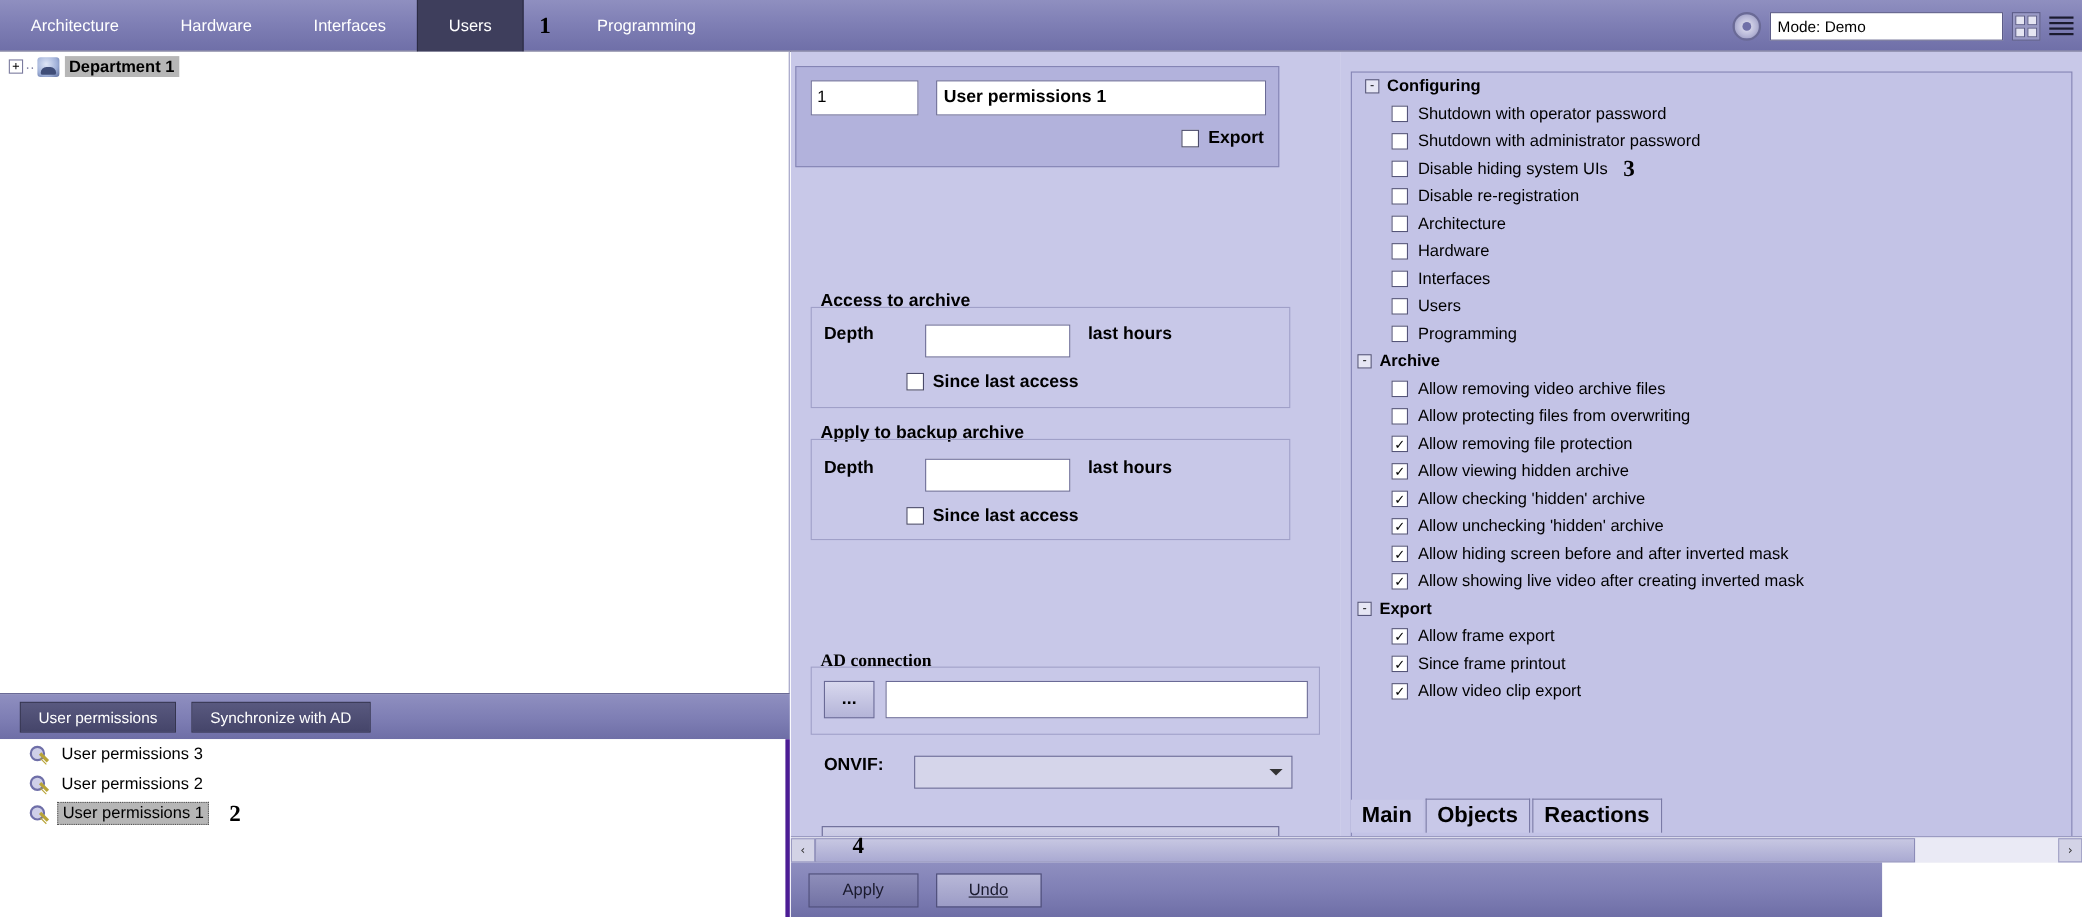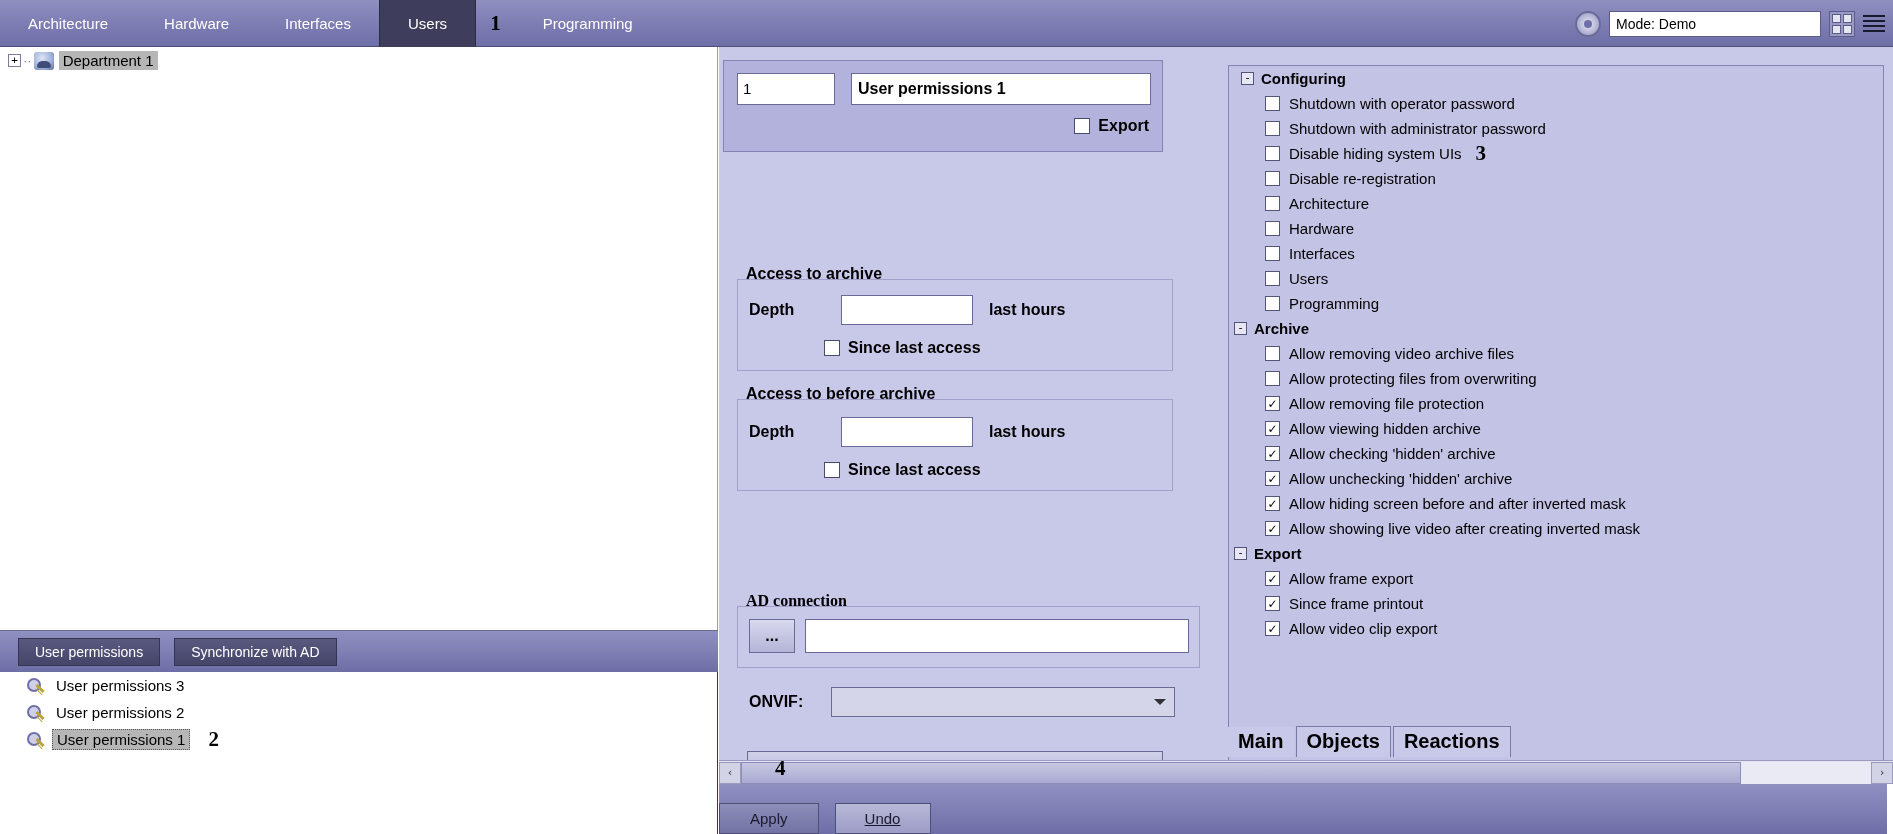--- a/index.html
+++ b/index.html
@@ -95,41 +95,41 @@
     width: 20px; height: 18px; margin-right: 5px;
     background: radial-gradient(circle at 40% 35%, #dfe6f6 0%, #9fb0d8 60%, #5a6a9a 100%);
     border-radius: 3px;
     position: relative;
   }
   .dept-icon::after{
     content:""; position:absolute; left:3px; top:9px; width:14px; height:7px;
     background:#3f4d78; border-radius: 6px 6px 2px 2px;
   }
   .tree-label-selected {
-    background: #b6b6b6; color: #000; padding: 1px 4px; font-size: 15px;
+    background: #b6b6b6; color: #000; padding: 1px 4px; font-size: 15px; font-weight: bold;
   }
 
   
   .tree-buttons {
     position: absolute; left: 0; top: 630px; width: 718px; height: 42px;
     background: linear-gradient(to bottom, #8f8fc0 0%, #7e7eb4 55%, #6e6ea6 100%);
     display: flex; align-items: center; gap: 14px; padding-left: 18px;
     border-top: 1px solid #6a6a96;
   }
   .btn {
     background: linear-gradient(to bottom, #59597f 0%, #45456a 100%);
     color: #ffffff; border: 1px solid #35354f;
     font-size: 14px; padding: 5px 16px; cursor: default;
     min-width: 100px; text-align: center;
   }
 
   
   .list-pane {
     position: absolute; left: 0; top: 672px; width: 718px; height: 162px;
-    background: #ffffff; border-right: 1px solid #4c1d95;
+    background: #ffffff; border-right: 4px solid #4c1d95;
   }
   .list-row { display: flex; align-items: center; height: 27px; padding-left: 26px; }
   .key-icon { width: 20px; height: 20px; margin-right: 6px; position: relative; }
   .key-icon::before {
     content: ""; position: absolute; left: 1px; top: 2px; width: 10px; height: 10px;
     border: 2px solid #6f6fa8; border-radius: 50%; background: #cfcfe8;
   }
   .key-icon::after {
     content: ""; position: absolute; left: 9px; top: 11px; width: 10px; height: 3px;
     background: #b8a438; transform: rotate(45deg);
@@ -173,21 +173,21 @@
 
   .grp {
     position: absolute; background: transparent; border: 1px solid #a0a0c8;
   }
   .grp-title {
     position: absolute; font-weight: bold; font-size: 16px; color: #000;
   }
   .txt-input {
     background: #ffffff; border: 1px solid #6a6a96; height: 30px;
   }
-  .inline-row { display: flex; align-items: center; }
+  .inline-row { display: flex; align-items: flex-start; }
 
   .ad-btn {
     width: 46px; height: 34px;
     background: linear-gradient(to bottom, #d8d8ee 0%, #b4b4d8 100%);
     border: 1px solid #6a6a96;
     font-weight: bold; font-size: 16px; color: #000;
     display: flex; align-items: center; justify-content: center;
   }
   .select-box {
     height: 30px; background: #d5d5ea; border: 1px solid #6a6a96;
@@ -254,23 +254,23 @@
     background: linear-gradient(to bottom, #c7c7e2 0%, #aaaad2 100%);
     border: 1px solid #8c8cb8;
   }
   .hs-callout {
     position: absolute; left: 775px; top: 756px; font-weight: bold; font-size: 21px;
     color: #000; font-family: "Liberation Serif", serif;
   }
 
   
   .bottombar {
-    position: absolute; left: 719px; top: 784px; width: 1168px; height: 50px;
+    position: absolute; left: 719px; top: 784px; width: 992px; height: 50px;
     background: linear-gradient(to bottom, #8f8fc0 0%, #7e7eb4 55%, #6e6ea6 100%);
-    display: flex; align-items: flex-end; gap: 16px; 
+    display: flex; align-items: center; gap: 16px; padding-left: 16px;
   }
   .btn-apply {
     background: linear-gradient(to bottom, #8e8eba 0%, #7272a4 100%);
     border: 1px solid #4e4e78; color: #1a1a2e; font-size: 15px;
     padding: 6px 30px; min-width: 96px; text-align: center;
   }
   .btn-undo {
     background: linear-gradient(to bottom, #b8b8d8 0%, #9c9cc6 100%);
     border: 1px solid #4e4e78; color: #1a1a2e; font-size: 15px;
     padding: 6px 28px; min-width: 96px; text-align: center;
@@ -355,21 +355,21 @@
     <div class="inline-row" style="position:absolute; left:30px; top:248px;">
       <span class="bold-lbl" style="width:92px;">Depth</span>
       <div class="txt-input" style="width:132px;"></div>
       <span class="bold-lbl" style="margin-left:16px;">last hours</span>
     </div>
     <div class="inline-row" style="position:absolute; left:105px; top:292px; gap:8px;">
       <span class="chk"></span>
       <span class="bold-lbl">Since last access</span>
     </div>
 
-    <div class="grp-title" style="left:27px; top:338px;">Access to before archive</div>
+    <div class="grp-title" style="left:27px; top:338px;">Apply to backup archive</div>
     <div class="grp" style="left:18px; top:352px; width:436px; height:92px;"></div>
     <div class="inline-row" style="position:absolute; left:30px; top:370px;">
       <span class="bold-lbl" style="width:92px;">Depth</span>
       <div class="txt-input" style="width:132px;"></div>
       <span class="bold-lbl" style="margin-left:16px;">last hours</span>
     </div>
     <div class="inline-row" style="position:absolute; left:105px; top:414px; gap:8px;">
       <span class="chk"></span>
       <span class="bold-lbl">Since last access</span>
     </div>

